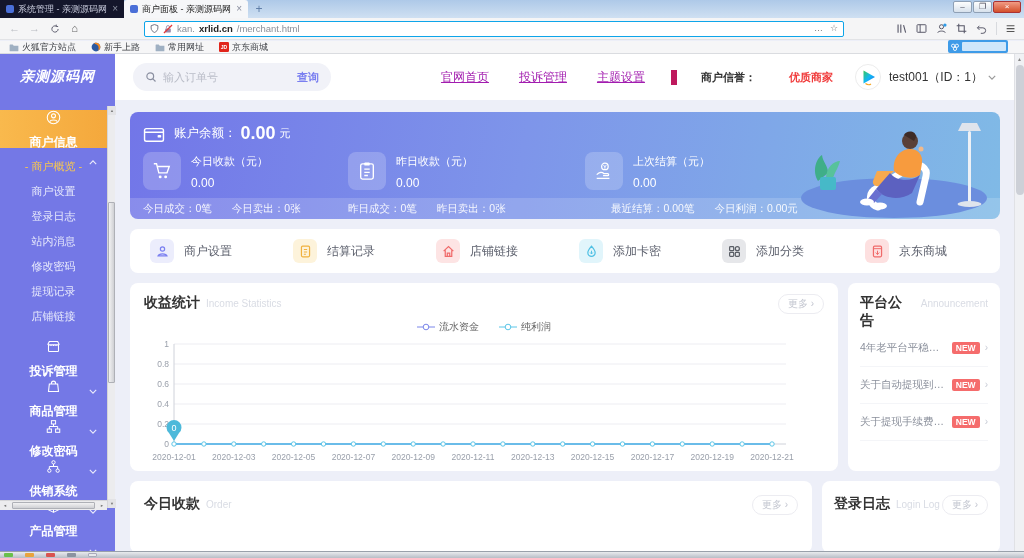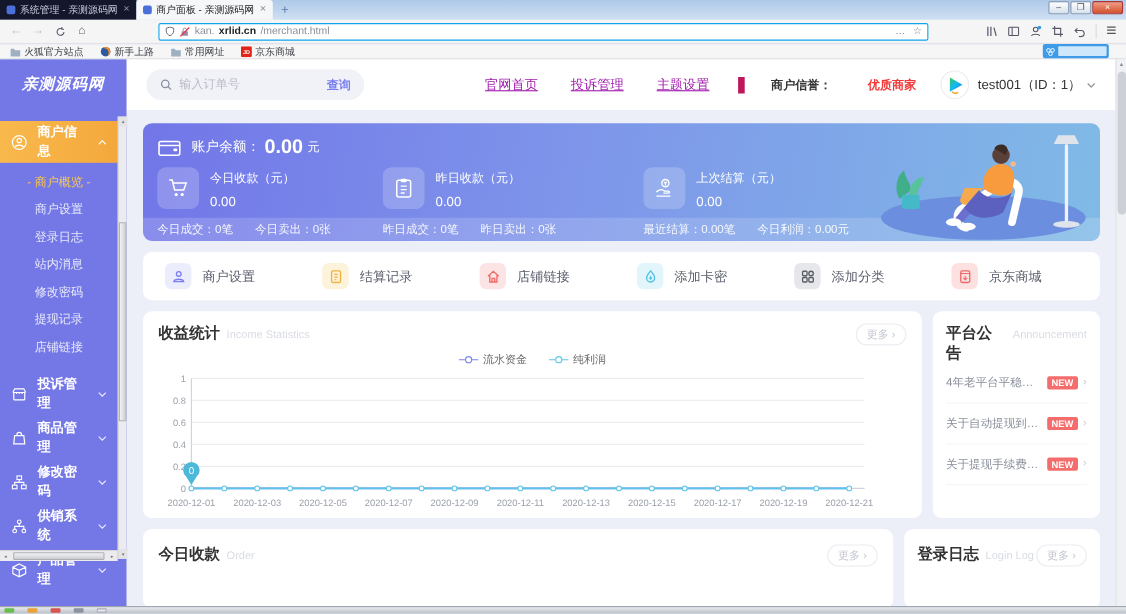--- a/index.html
+++ b/index.html
@@ -48,21 +48,21 @@
 
   
   .page { position:absolute; top:54px; left:0; width:1014px; height:497px; display:flex; }
 
   .sidebar { width:115px; flex:none; background:#7478e6; position:relative; }
   .logo { height:46px; display:flex; align-items:center; justify-content:center; color:#fff;
     font-family:"DejaVu Serif","Liberation Serif",serif; font-style:italic; font-weight:bold;
     font-size:14px; letter-spacing:1px; }
   .menu { position:absolute; top:56px; left:0; width:107px; }
   .group-hdr { height:38px; display:flex; align-items:center; gap:9px; padding:0 10px;
-    color:#fff; font-size:12px; font-weight:bold; }
+    color:#fff; font-size:12px; font-weight:bold;flex-direction:column; }
   .group-hdr.active { background:linear-gradient(90deg,#f9b94d,#f4a83c); }
   .group-hdr .chev { margin-left:auto; opacity:.85; display:flex; }
   #submenu { padding:6px 0 8px; }
   .submenu-item { height:25px; line-height:25px; text-align:center; color:#e7e9fc; font-size:11px; cursor:pointer; }
   .submenu-item.active { color:#f9c84e; }
   .group-hdr.plain { font-weight:bold; }
 
   .sb-vscroll { position:absolute; top:52px; right:0; width:8px; height:402px; background:#ececee;
     border-left:1px solid #d5d5d8; }
   .sb-vscroll .thumb { position:absolute; top:24%; left:0; width:7px; height:45%;
@@ -517,21 +517,21 @@
 
           <div class="banner-footer">
             <span class="bf" style="left:13px">
               <span>今日成交：0笔</span>
               <span>今日卖出：0张</span>
             </span>
             <span class="bf" style="left:218px">
               <span>昨日成交：0笔</span>
               <span>昨日卖出：0张</span>
             </span>
-            <span class="bf" style="left:455px">
+            <span class="bf" style="left:481px">
               <span>最近结算：0.00笔</span>
               <span>今日利润：0.00元</span>
             </span>
           </div>
 
           <span class="illus i">
               <svg width="210" height="100" viewBox="0 0 210 100">
                 <ellipse cx="112" cy="79" rx="93" ry="20" fill="#6b8ede"></ellipse>
                 <path d="M36 62c-6-10-2-22 4-26 1 8 6 10 6 18" fill="#3fae89"></path>
                 <path d="M44 60c0-12 8-18 14-18-2 8-6 12-7 18" fill="#57c29b"></path>

